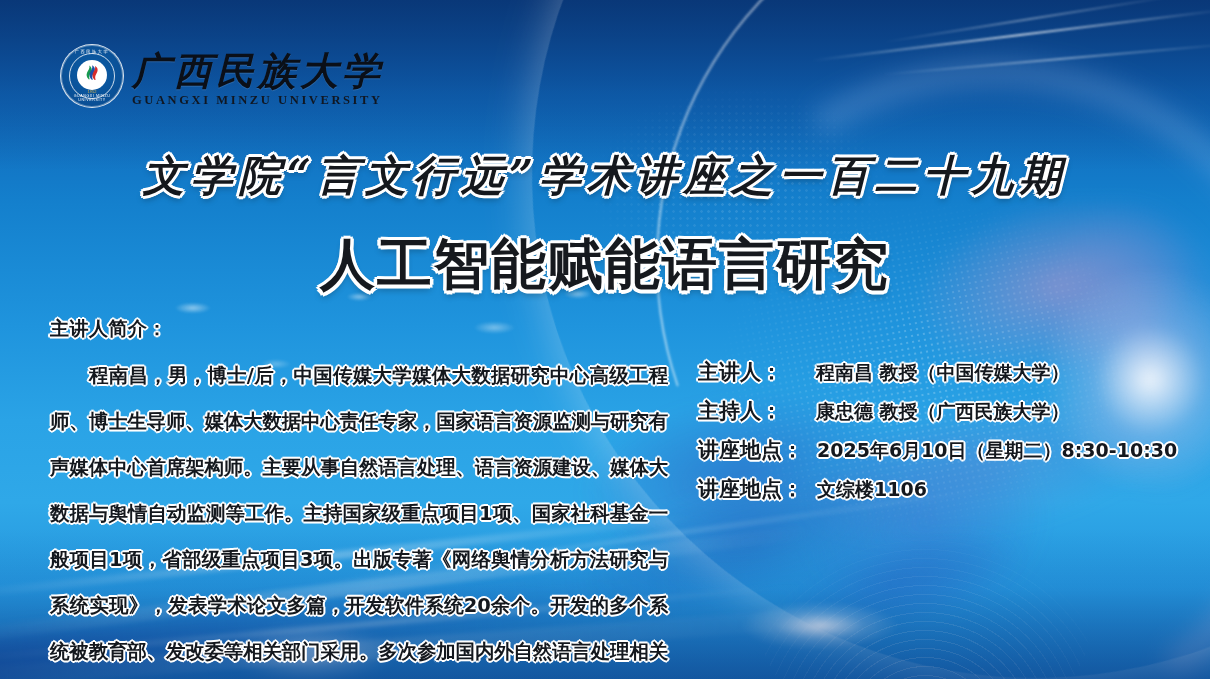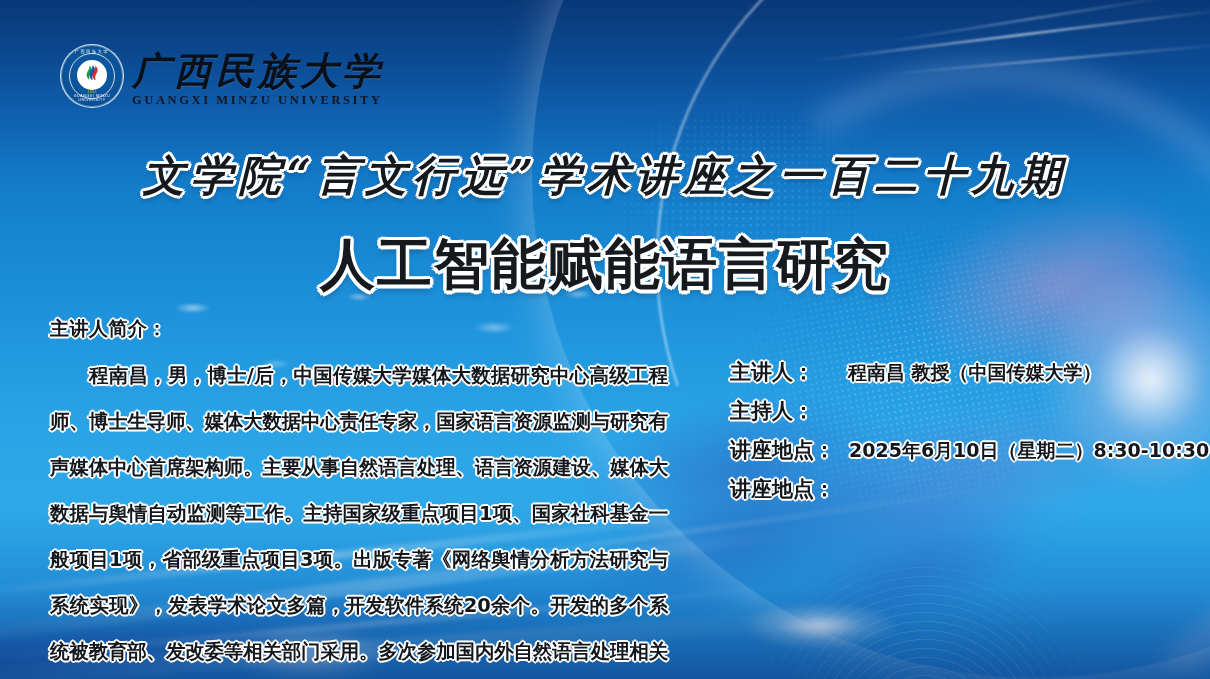--- a/index.html
+++ b/index.html
@@ -230,21 +230,21 @@
     letter-spacing:-0.2px;
     text-indent:2em;
     text-align:justify;
   }
 
   
   #info{position:absolute;left:698px;top:358px;}
   .inforow{display:flex;align-items:baseline;margin-bottom:11px;}
   .inforow .lbl{
     font-family:"DejaVu Sans","Liberation Sans",sans-serif;
-    font-weight:700;font-size:21px;white-space:nowrap;min-width:104px;margin-left:32px;
+    font-weight:700;font-size:21px;white-space:nowrap;min-width:104px;
   }
   .inforow .val{
     font-family:"DejaVu Sans","Liberation Sans",sans-serif;
     font-weight:700;font-size:19px;white-space:nowrap;margin-left:14px;
   }
 
   
   #welcome{
     position:absolute;left:672px;top:598px;
     font-family:"DejaVu Serif","Liberation Serif",serif;
@@ -321,24 +321,26 @@
     <div class="para outlined">程南昌，男，博士/后，中国传媒大学媒体大数据研究中心高级工程师、博士生导师、媒体大数据中心责任专家，国家语言资源监测与研究有声媒体中心首席架构师。主要从事自然语言处理、语言资源建设、媒体大数据与舆情自动监测等工作。主持国家级重点项目1项、国家社科基金一般项目1项，省部级重点项目3项。出版专著《网络舆情分析方法研究与系统实现》，发表学术论文多篇，开发软件系统20余个。开发的多个系统被教育部、发改委等相关部门采用。多次参加国内外自然语言处理相关评测并获得第一名。</div>
   </div>
 
   <div id="info">
     <div class="inforow">
       <span class="lbl outlined">主讲人：</span>
       <span class="val outlined">程南昌 教授（中国传媒大学）</span>
     </div>
     <div class="inforow">
       <span class="lbl outlined">主持人：</span>
+      <span class="val outlined">康忠德 教授（广西民族大学）</span>
     </div>
     <div class="inforow">
       <span class="lbl outlined">讲座地点：</span>
       <span class="val outlined">2025年6月10日（星期二）8:30-10:30</span>
     </div>
     <div class="inforow">
       <span class="lbl outlined">讲座地点：</span>
+      <span class="val outlined">文综楼1106</span>
     </div>
   </div>
 
 
 </div>
 
 </body></html>

